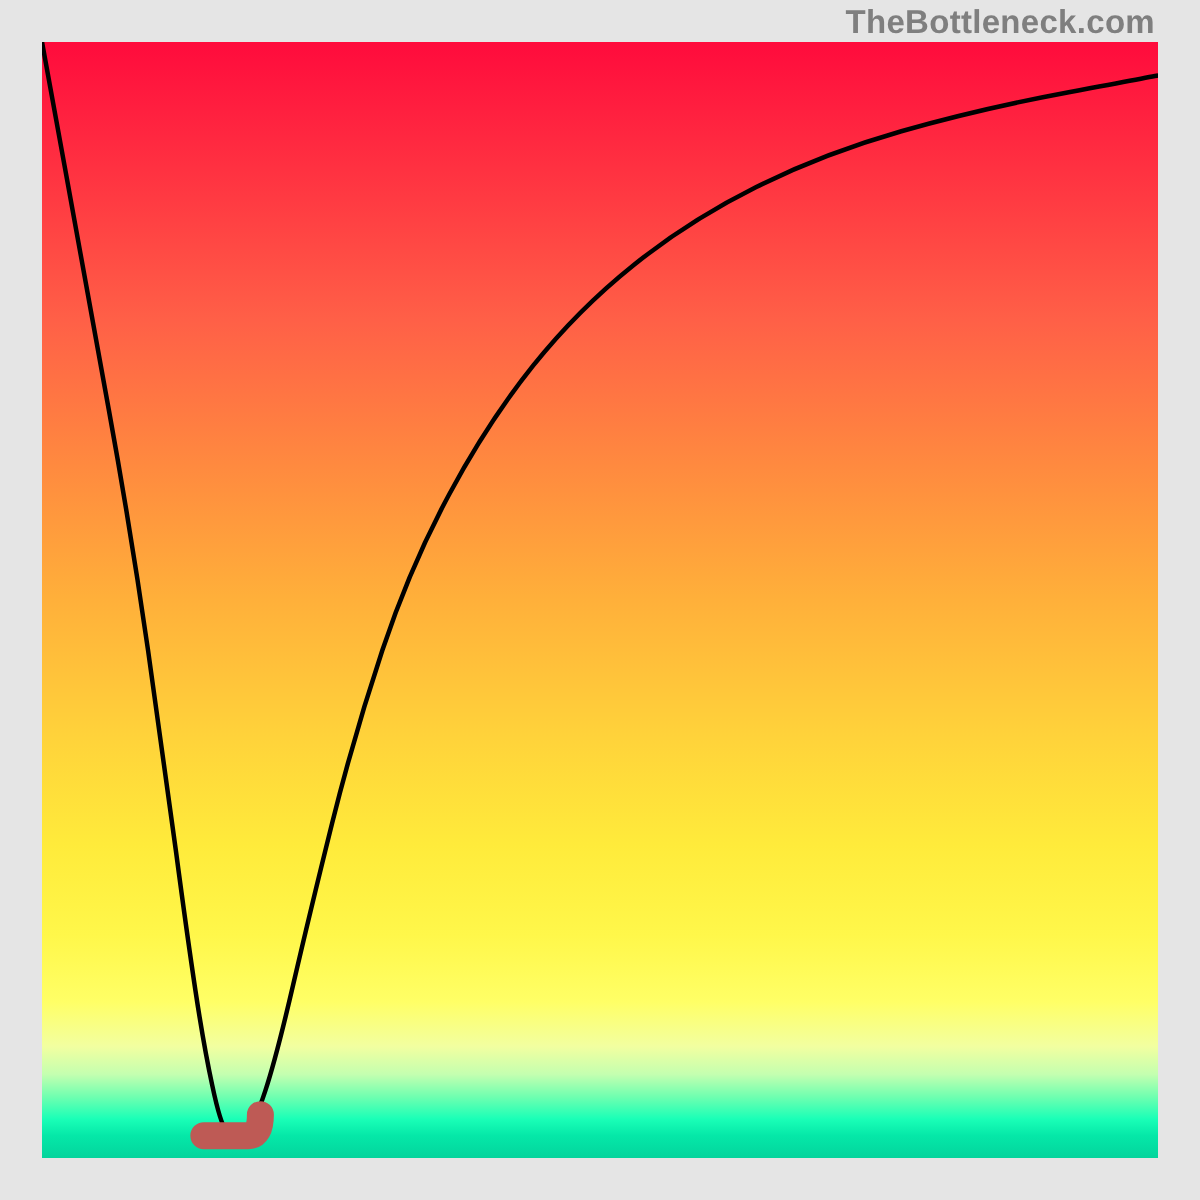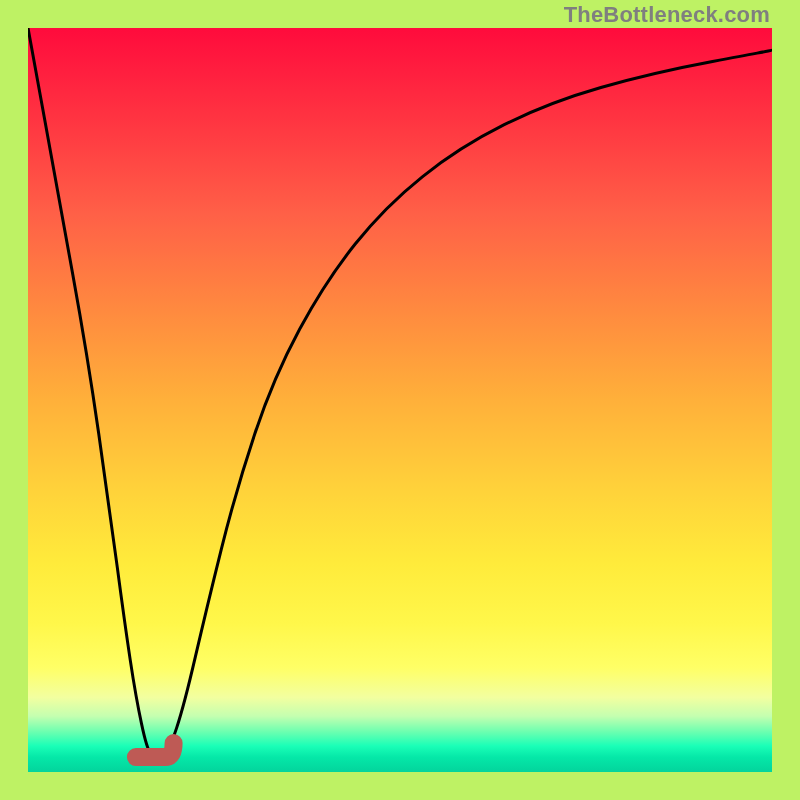--- a/index.html
+++ b/index.html
@@ -9,21 +9,21 @@
     height: 800px;
     background: #000;
     overflow: hidden;
   }
   .frame {
     position: absolute;
     top: 0;
     left: 0;
     width: 800px;
     height: 800px;
-    background: #bef264;
+    background: #e5e5e5;
   }
   .plot {
     position: absolute;
     top: 28px;
     left: 28px;
     width: 744px;
     height: 744px;
     overflow: hidden;
   }
   .gradient {

